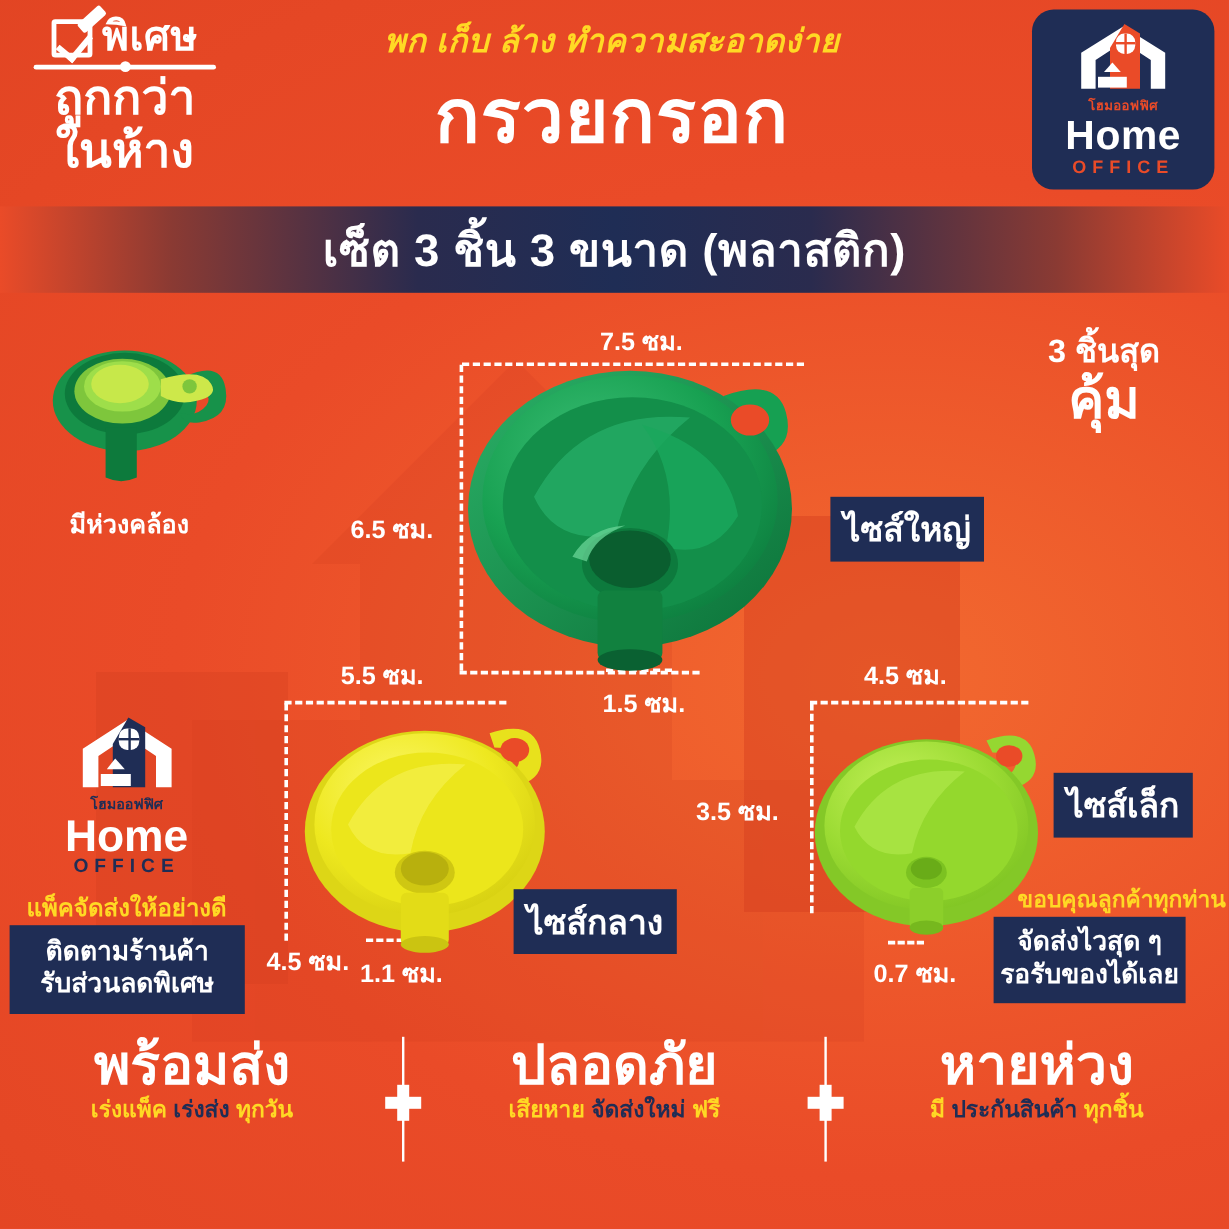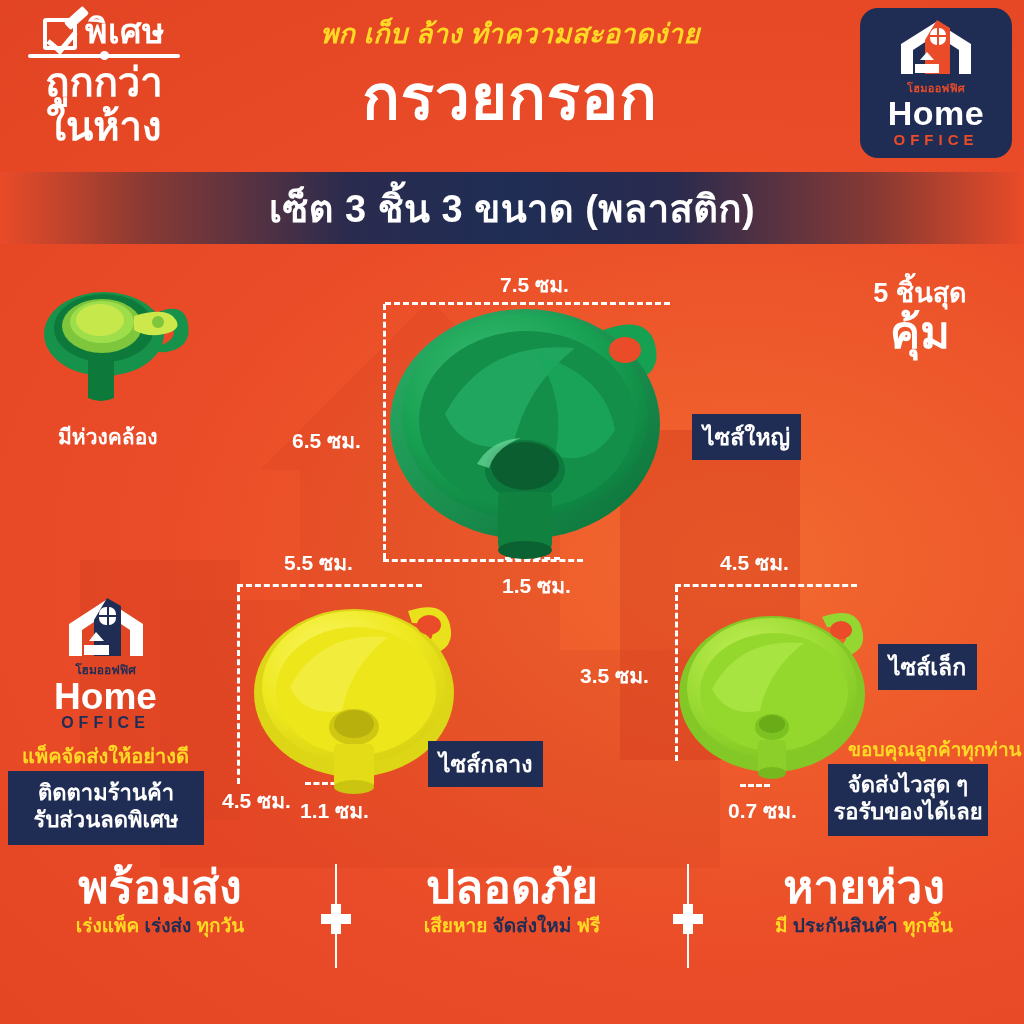--- a/index.html
+++ b/index.html
@@ -50,21 +50,21 @@
     position:absolute; left:80px; top:560px; width:160px; height:260px;
     background:#d43f20; opacity:.35;
   }
 
   
   .header { position:absolute; left:0; top:0; width:1024px; height:172px; z-index:5; }
 
   .promo-badge {
     position:absolute; left:14px; top:14px; width:180px; text-align:center; color:#fff;
   }
-  .promo-row1 { display:flex; align-items:flex-end; justify-content:center; gap:8px; }
+  .promo-row1 { display:flex; align-items:center; justify-content:center; gap:8px; }
   .check-box {
     width:34px; height:32px; border:4px solid #fff; border-radius:3px;
     position:relative; flex:0 0 auto;
   }
   .check-box::after {
     content:""; position:absolute; left:6px; top:3px; width:13px; height:22px;
     border:solid #fff; border-width:0 5px 5px 0; transform:rotate(40deg);
   }
   .check-pen {
     position:absolute; left:17px; top:-9px; width:25px; height:10px;
@@ -112,21 +112,21 @@
   }
   .subtitle-text { color:#fff; font-size:38px; font-weight:bold; letter-spacing:.5px; }
 
   
   .stage { position:absolute; left:0; top:244px; width:1024px; height:616px; z-index:4; }
 
   
   .funnel { position:absolute; }
   .cap-label {
     position:absolute; background:#1f2d55; color:#fff; font-weight:bold;
-    padding:5px 11px; font-size:23px; white-space:nowrap;
+    padding:5px 11px; font-size:28px; white-space:nowrap;
   }
   .dim {
     position:absolute; color:#fff; font-weight:bold; font-size:21px; white-space:nowrap;
   }
   .dash-h { position:absolute; height:0; border-top:3px dashed #fff; }
   .dash-v { position:absolute; width:0; border-left:3px dashed #fff; }
 
   .side-note { position:absolute; color:#fff; font-weight:bold; text-align:center; }
   .note-top { font-size:27px; line-height:1.15; }
   .note-big { font-size:45px; line-height:1.05; }
@@ -239,21 +239,21 @@
         <ellipse cx="66" cy="52" rx="32" ry="21" fill="#9ede4a"></ellipse>
         <path d="M98 46 q34 -10 42 4 q6 10 -12 14 q-16 4 -30 -4 z" fill="#cde84a"></path>
         <circle cx="122" cy="52" r="6" fill="#7ec63c"></circle>
         <ellipse cx="64" cy="50" rx="24" ry="16" fill="#c7e84a"></ellipse>
         <path d="M52 86 h26 v42 q-13 6 -26 0 z" fill="#0d7a3c"></path>
       </svg>
     </div>
     <div class="nest-cap" style="left:58px; top:176px;">มีห่วงคล้อง</div>
 
     <div class="side-note" style="left:840px; top:34px; width:160px;">
-      <div class="note-top">5 ชิ้นสุด</div>
+      <div class="note-top">3 ชิ้นสุด</div>
       <div class="note-big">คุ้ม</div>
     </div>
 
     <div class="dim" style="left:500px; top:24px;">7.5 ซม.</div>
     <div class="dash-h" style="left:385px; top:58px; width:285px;"></div>
     <div class="dash-v" style="left:383px; top:60px; height:255px;"></div>
     <div class="dim" style="left:292px; top:180px;">6.5 ซม.</div>
     <div class="dash-h" style="left:383px; top:315px; width:200px;"></div>
     <div class="dash-h" style="left:505px; top:313px; width:55px;"></div>
     <div class="dim" style="left:502px; top:325px;">1.5 ซม.</div>

